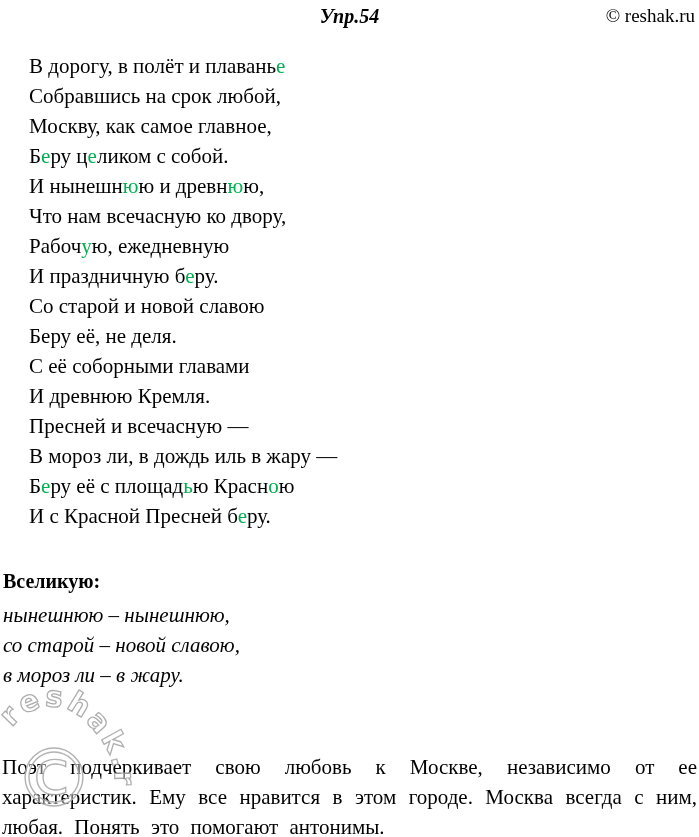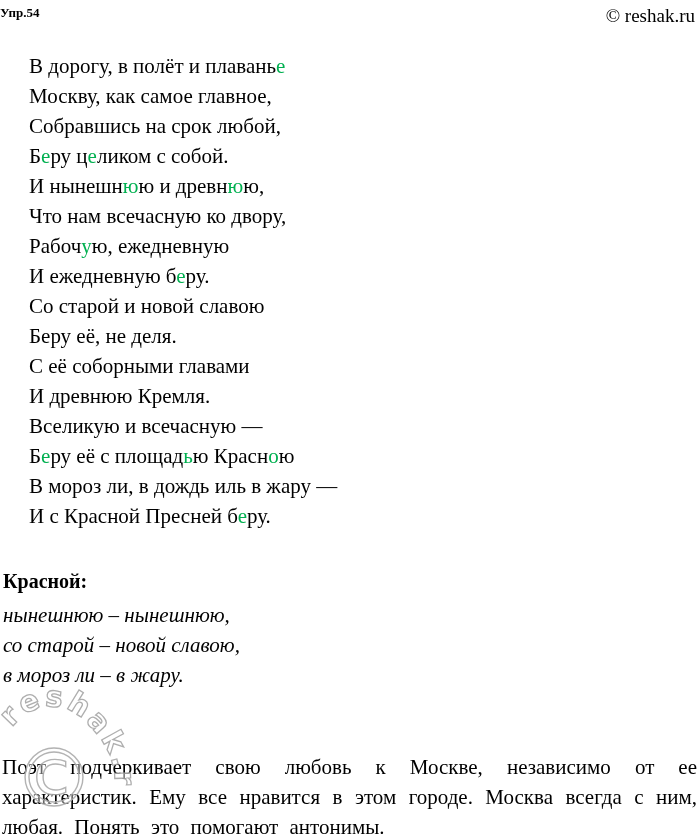--- a/index.html
+++ b/index.html
@@ -8,23 +8,24 @@
     width: 699px;
     height: 837px;
     background: #ffffff;
     color: #000000;
     font-family: "Liberation Serif", serif;
     overflow: hidden;
   }
   .title {
     position: absolute;
     top: 5px; left: 0; right: 0;
-    text-align: left;
-    font-size: 13px;
+    text-align: center;
+    font-size: 20px;
     font-weight: bold;
+    font-style: italic;
   }
   .copyright {
     position: absolute;
     top: 5px; right: 4px;
     font-size: 19px;
   }
   .poem {
     position: absolute;
     top: 51px; left: 5px;
     font-size: 21px;
@@ -83,38 +84,38 @@
 <body>
 
 <div class="page">
 
   <div class="title">Упр.54</div>
 
   <div class="copyright">© reshak.ru</div>
 
   <div class="poem" id="poem">
       <div><span>В дорогу, в полёт и плавань</span><span style="color: rgb(0, 176, 80);">е</span></div>
+      <div><span>Собравшись на срок любой,</span></div>
       <div><span>Москву, как самое главное,</span></div>
-      <div><span>Собравшись на срок любой,</span></div>
       <div><span>Б</span><span style="color: rgb(0, 176, 80);">е</span><span>ру ц</span><span style="color: rgb(0, 176, 80);">е</span><span>ликом с собой.</span></div>
       <div><span>И нынешн</span><span style="color: rgb(0, 176, 80);">ю</span><span>ю и древн</span><span style="color: rgb(0, 176, 80);">ю</span><span>ю,</span></div>
       <div><span>Что нам всечасную ко двору,</span></div>
       <div><span>Рабоч</span><span style="color: rgb(0, 176, 80);">у</span><span>ю, ежедневную</span></div>
-      <div><span>И ежедневную б</span><span style="color: rgb(0, 176, 80);">е</span><span>ру.</span></div>
+      <div><span>И праздничную б</span><span style="color: rgb(0, 176, 80);">е</span><span>ру.</span></div>
       <div><span>Со старой и новой славою</span></div>
       <div><span>Беру её, не деля.</span></div>
       <div><span>С её соборными главами</span></div>
       <div><span>И древнюю Кремля.</span></div>
-      <div><span>Вселикую и всечасную —</span></div>
+      <div><span>Пресней и всечасную —</span></div>
+      <div><span>В мороз ли, в дождь иль в жару —</span></div>
       <div><span>Б</span><span style="color: rgb(0, 176, 80);">е</span><span>ру её с площад</span><span style="color: rgb(0, 176, 80);">ь</span><span>ю Красн</span><span style="color: rgb(0, 176, 80);">о</span><span>ю</span></div>
-      <div><span>В мороз ли, в дождь иль в жару —</span></div>
       <div><span>И с Красной Пресней б</span><span style="color: rgb(0, 176, 80);">е</span><span>ру.</span></div>
     </div>
 
-  <div class="antonyms-heading">Красной:</div>
+  <div class="antonyms-heading">Вселикую:</div>
 
   <div class="antonym-list" id="antonym-list">
       <div>нынешнюю – нынешнюю,</div>
       <div>со старой – новой славою,</div>
       <div>в мороз ли – в жару.</div>
     </div>
 
   <p class="conclusion">Поэт подчеркивает свою любовь к Москве, независимо от ее характеристик. Ему все нравится в этом городе. Москва всегда с ним, любая. Понять это помогают антонимы.</p>
 
   <svg class="watermark" width="260" height="149" viewBox="0 0 260 149" aria-hidden="true">

